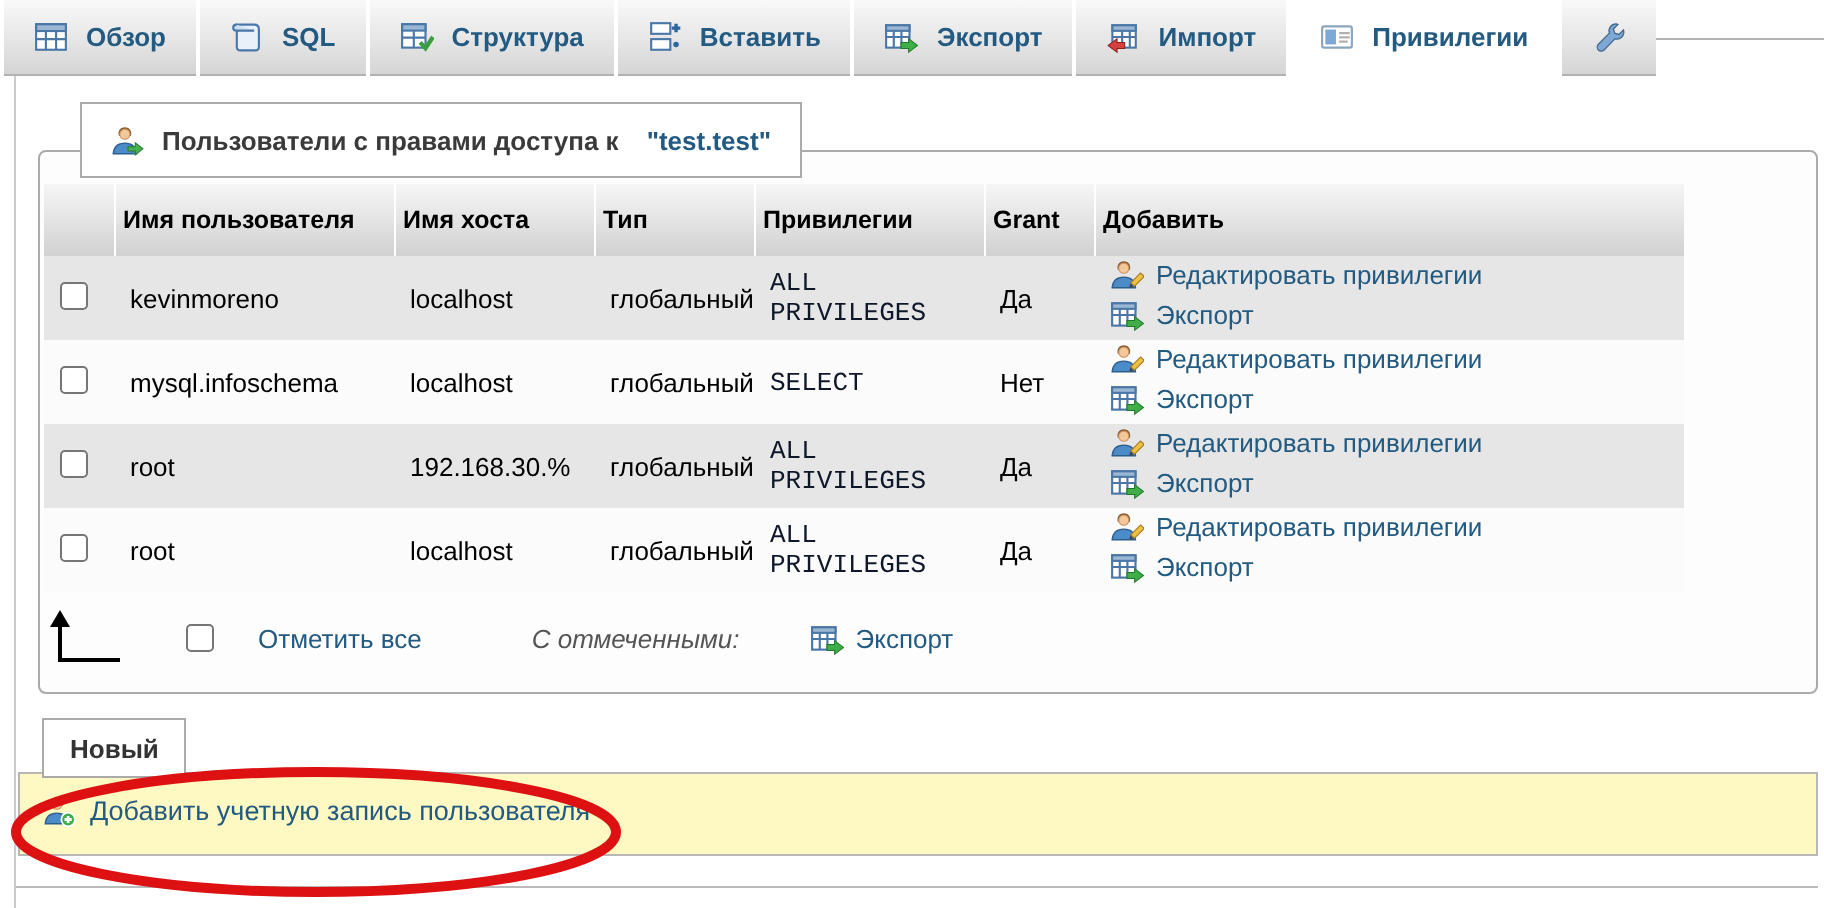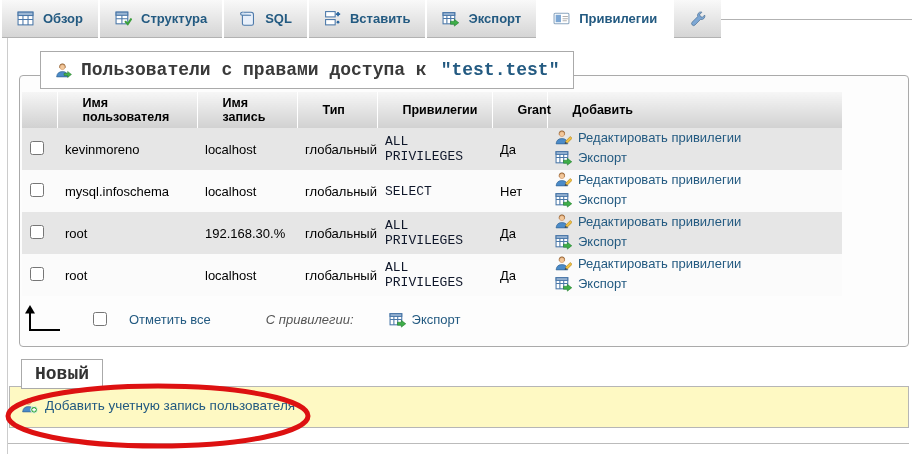--- a/index.html
+++ b/index.html
@@ -21,28 +21,28 @@
   .tabbar::after{content:"";flex:1;border-bottom:1px solid #b2b2b2;}
   .ticon{width:17px;height:17px;flex:0 0 auto;}
   
   .content{position:absolute;top:38px;left:7px;width:905px;height:416px;border-left:1px solid #ccc;}
   .fieldset-users{
     position:absolute;box-sizing:border-box;left:11px;top:37px;width:890px;height:272px;
     border:1px solid #aaa;border-radius:4px;background:#fdfdfd;
   }
   .legend{
     position:absolute;box-sizing:border-box;background:#fff;border:1px solid #aaa;
-    display:flex;align-items:center;font-weight:bold;font-size:18px;color:#3a3a3a;font-family:Liberation Mono, monospace;
+    display:flex;align-items:center;font-weight:bold;font-size:13px;color:#3a3a3a;
   }
   .legend-users{top:-25px;left:20px;height:38px;padding:0 14px;gap:9px;}
   .legend-users .dbname{color:var(--link-color,#235a81);margin-left:5px;}
   
   table.users{position:absolute;top:16px;left:2px;width:820px;border-collapse:collapse;table-layout:fixed;}
   table.users th{
-    box-sizing:border-box;height:36px;padding:0 25px;text-align:left;font-size:12.5px;
+    box-sizing:border-box;height:36px;padding:0 4px;text-align:left;font-size:12.5px;
     background:linear-gradient(#f6f6f6,#d1d1d1);border-left:1px solid #fff;
   }
   table.users th:first-child{border-left:none;}
   table.users td{box-sizing:border-box;height:42px;padding:0 8px;font-size:13px;vertical-align:middle;}
   tr.row-odd td{background:var(--row-odd,#e6e6e6);}
   tr.row-even td{background:var(--row-even,#fbfbfb);}
   td.mono{font-family:Liberation Mono, monospace;font-size:11.5px;color:#0f172a;}
   td.c-check{padding-left:11px;}
   input[type=checkbox]{width:14px;height:14px;margin:0;}
   .lnk{color:var(--link-color,#235a81);cursor:pointer;display:inline-flex;align-items:center;gap:6px;}
@@ -75,36 +75,36 @@
     <svg class="ticon" viewBox="0 0 16 16">
         <rect x="1" y="2" width="14" height="12" fill="#fff" stroke="#4a77a8"></rect>
         <rect x="1" y="2" width="14" height="3.2" fill="#9cb7d4" stroke="#4a77a8"></rect>
         <path d="M5.6 5.2v8.8 M10.4 5.2v8.8 M1 9h14" stroke="#4a77a8" fill="none"></path>
       </svg>
     <span>Обзор</span>
   </div>
 
   <div class="tab">
     <svg class="ticon" viewBox="0 0 16 16">
+        <path d="M3.2 2.2h8.2c1.4 0 2.2.9 2.2 2.2v8.2c0 1-.7 1.7-1.7 1.7H4.9c-1 0-1.7-.7-1.7-1.7z" fill="#e9f0fa" stroke="#4a77a8"></path>
+        <path d="M3.2 2.2c-1 0-1.7.6-1.7 1.4s.7 1.4 1.7 1.4h8.2" fill="#cfe0f2" stroke="#4a77a8"></path>
+      </svg>
+    <span>SQL</span>
+  </div>
+
+  <div class="tab">
+    <svg class="ticon" viewBox="0 0 16 16">
         <rect x="1" y="2" width="11" height="11" fill="#fff" stroke="#4a77a8"></rect>
         <rect x="1" y="2" width="11" height="3" fill="#9cb7d4" stroke="#4a77a8"></rect>
         <path d="M1 8.3h11 M6.5 5v8" stroke="#4a77a8" fill="none"></path>
         <path d="M9.5 10.5l2.5 2.8 3.5-5.3" stroke="#3a9f3a" stroke-width="2" fill="none"></path>
       </svg>
     <span>Структура</span>
   </div>
 
-  <div class="tab">
-    <svg class="ticon" viewBox="0 0 16 16">
-        <path d="M3.2 2.2h8.2c1.4 0 2.2.9 2.2 2.2v8.2c0 1-.7 1.7-1.7 1.7H4.9c-1 0-1.7-.7-1.7-1.7z" fill="#e9f0fa" stroke="#4a77a8"></path>
-        <path d="M3.2 2.2c-1 0-1.7.6-1.7 1.4s.7 1.4 1.7 1.4h8.2" fill="#cfe0f2" stroke="#4a77a8"></path>
-      </svg>
-    <span>SQL</span>
-  </div>
-
 
   <div class="tab">
     <svg class="ticon" viewBox="0 0 16 16">
         <rect x="1.5" y="1.5" width="9" height="5" fill="#fff" stroke="#4a77a8"></rect>
         <rect x="1.5" y="9" width="9" height="5" fill="#fff" stroke="#4a77a8"></rect>
         <path d="M13.2 1.8v4 M11.2 3.8h4" stroke="#2c67a0" stroke-width="1.6"></path>
         <circle cx="13.2" cy="11.5" r="1.3" fill="#2c67a0"></circle>
       </svg>
     <span>Вставить</span>
   </div>
@@ -112,20 +112,29 @@
   <div class="tab">
     <svg class="ticon" viewBox="0 0 16 16">
         <rect x="1" y="2.5" width="11" height="10.5" fill="#fff" stroke="#4a77a8"></rect>
         <rect x="1" y="2.5" width="11" height="2.6" fill="#9cb7d4" stroke="#4a77a8"></rect>
         <path d="M1 8h11 M4.6 5v8 M8.2 5v8" stroke="#4a77a8" fill="none"></path>
         <path d="M8 10.6h3.6V8.8l4.2 3.2-4.2 3.2v-1.8H8z" fill="#3fae49" stroke="#1f7a28" stroke-width="0.5"></path>
       </svg>
     <span>Экспорт</span>
   </div>
 
+  <div class="tab">
+    <svg class="ticon" viewBox="0 0 16 16">
+        <rect x="3" y="2.5" width="11" height="10.5" fill="#fff" stroke="#4a77a8"></rect>
+        <rect x="3" y="2.5" width="11" height="2.6" fill="#9cb7d4" stroke="#4a77a8"></rect>
+        <path d="M3 8h11 M7.6 5v8 M11.2 5v8" stroke="#4a77a8" fill="none"></path>
+        <path d="M8.8 10.6H5.2V8.8L1 12l4.2 3.2v-1.8h3.6z" fill="#d43f3f" stroke="#8f1f1f" stroke-width="0.5"></path>
+      </svg>
+    <span>Импорт</span>
+  </div>
 
   <div class="tab active">
     <svg class="ticon" viewBox="0 0 16 16">
         <rect x="1" y="3" width="14" height="10" rx="1" fill="#fff" stroke="#8aa5bf"></rect>
         <rect x="2.5" y="4.5" width="5" height="7" fill="#7da7d4"></rect>
         <path d="M9 6.2h5 M9 8.2h5 M9 10.2h4" stroke="#b0b0b0" fill="none"></path>
       </svg>
     <span>Привилегии</span>
   </div>
 
@@ -159,21 +168,21 @@
           <col style="width:100px">
           <col style="width:80px">
           <col style="width:115px">
           <col style="width:55px">
           <col style="width:295px">
         </colgroup>
       <thead>
         <tr>
           <th></th>
           <th>Имя пользователя</th>
-          <th>Имя запись</th>
+          <th>Имя хоста</th>
           <th>Тип</th>
           <th>Привилегии</th>
           <th>Grant</th>
           <th>Добавить</th>
         </tr>
       </thead>
       <tbody>
         <tr class="row-odd">
           <td class="c-check"><input type="checkbox" style=""></td>
           <td>kevinmoreno</td>
@@ -302,21 +311,21 @@
     </table>
 
     <div class="checkall-row">
       <svg class="arrow-svg" viewBox="0 0 40 28">
         <path d="M6 25V7" stroke="#000" stroke-width="2" fill="none"></path>
         <path d="M6 0L1 8.5h10z" fill="#000"></path>
         <path d="M5 25h31" stroke="#000" stroke-width="2" fill="none"></path>
       </svg>
       <input type="checkbox" style="">
       <span class="check-all-label">Отметить все</span>
-      <span class="with-selected">С привилегии:</span>
+      <span class="with-selected">С отмеченными:</span>
       <a class="lnk">
         <svg class="aicon" viewBox="0 0 16 16">
             <rect x="1" y="2.5" width="11" height="10.5" fill="#fff" stroke="#4a77a8"></rect>
             <rect x="1" y="2.5" width="11" height="2.6" fill="#9cb7d4" stroke="#4a77a8"></rect>
             <path d="M1 8h11 M4.6 5v8 M8.2 5v8" stroke="#4a77a8" fill="none"></path>
             <path d="M8 10.6h3.6V8.8l4.2 3.2-4.2 3.2v-1.8H8z" fill="#3fae49" stroke="#1f7a28" stroke-width="0.5"></path>
           </svg>
         <span>Экспорт</span>
       </a>
     </div>

